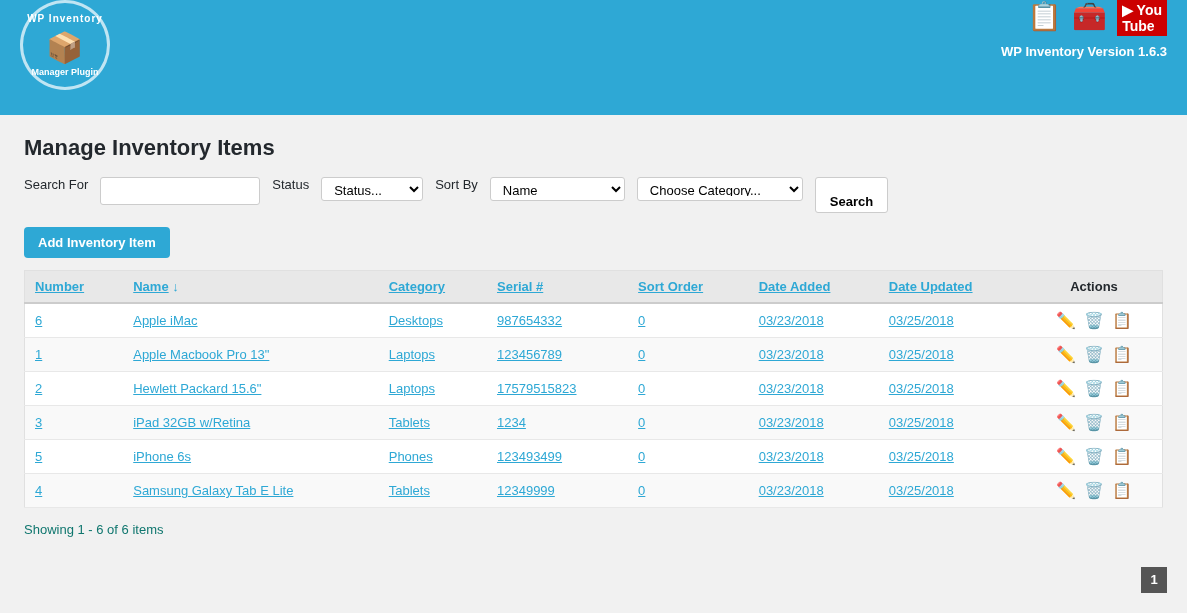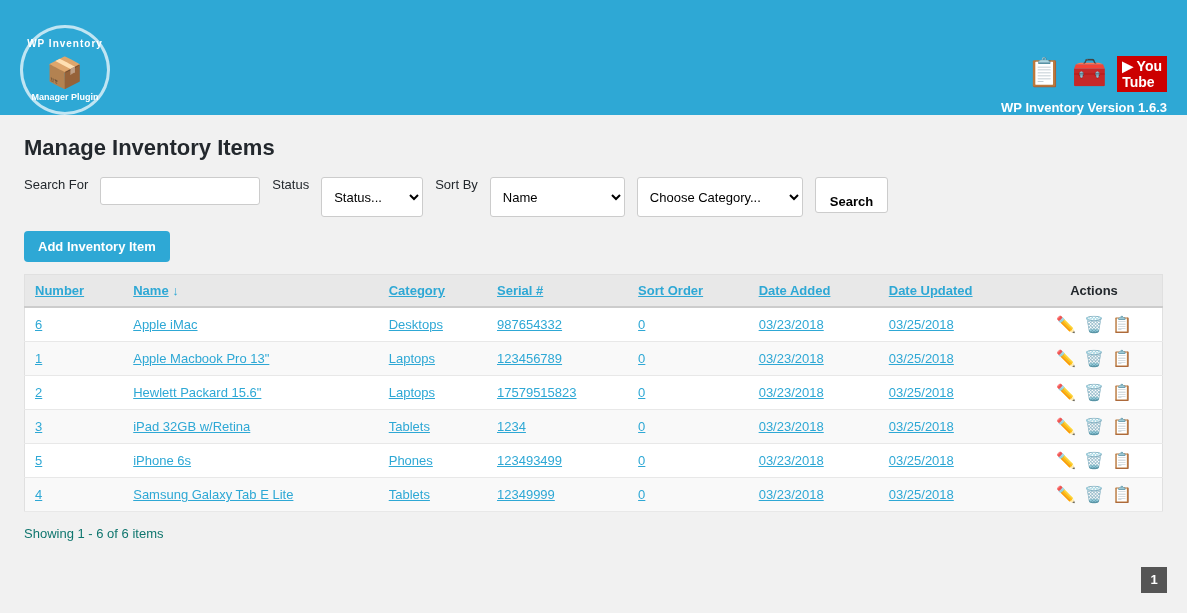--- a/index.html
+++ b/index.html
@@ -3,21 +3,21 @@
   <meta charset="utf-8">
   <style>
     * { box-sizing: border-box; margin: 0; padding: 0; }
     body { font-family: Arial, sans-serif; font-size: 13px; background: #f1f1f1; }
 
     
     .header {
       background: #2ea8d5;
       height: 115px;
       display: flex;
-      align-items: flex-end;
+      align-items: flex-start;
       justify-content: space-between;
       padding: 0 20px;
     }
     .header-logo {
       display: flex;
       align-items: center;
     }
     .logo-circle {
       width: 90px;
       height: 90px;
@@ -103,21 +103,21 @@
       border-radius: 3px;
       font-size: 13px;
       width: 160px;
       height: 28px;
     }
     .toolbar select {
       padding: 4px 24px 4px 8px;
       border: 1px solid #ccc;
       border-radius: 3px;
       font-size: 13px;
-      height: 40px;
+      height: 24px;
       background: white;
       appearance: auto;
     }
     .btn-search {
       padding: 16px 14px;
       background: white;
       border: 1px solid #ccc;
       border-radius: 3px;
       font-size: 13px;
       cursor: pointer;

